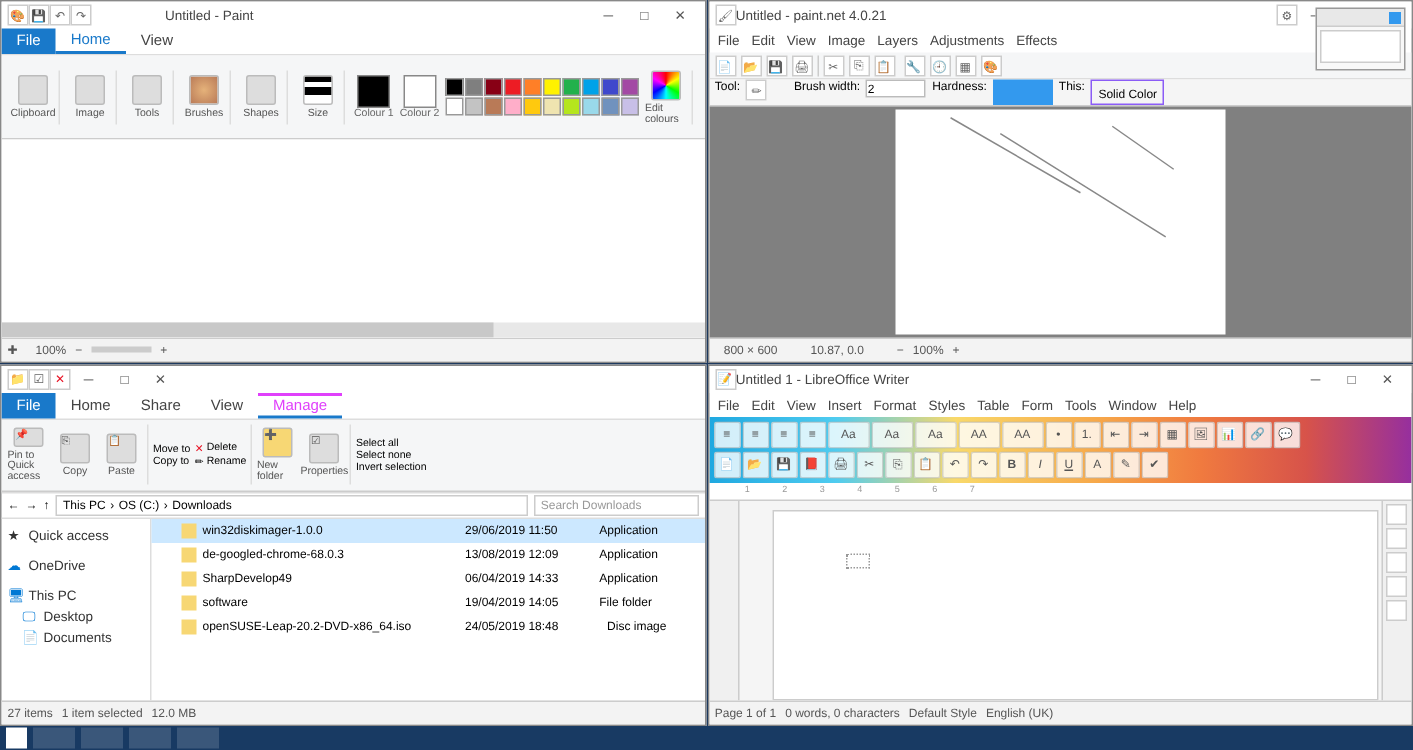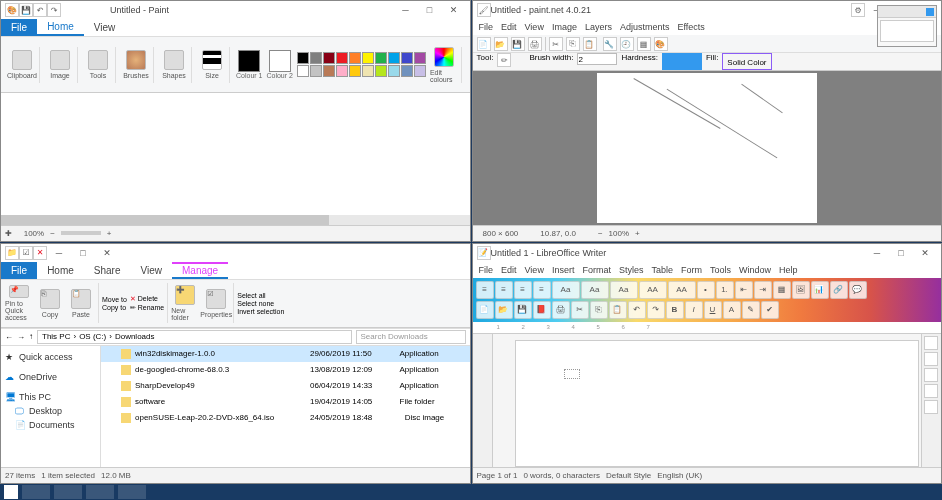--- a/index.html
+++ b/index.html
@@ -228,21 +228,21 @@
       <span class="small-ico">🎨</span>
     </div>
     <div class="pn-opts">
       <span>Tool:</span>
       <span class="small-ico">✏</span>
       <span style="width:10px;"></span>
       <span>Brush width:</span>
       <input value="2" style="">
       <span>Hardness:</span>
       <span class="sel"></span>
-      <span>Fill:</span>
+      <span>This:</span>
       <span style="border:1px solid #8b5cf6;padding:4px 4px;">Solid Color</span>
     </div>
     <div class="pn-canvas">
       <div class="pn-paper">
         <div class="pn-line" style="top:30px;left:30px;transform:rotate(30deg);"></div>
         <div class="pn-line" style="top:50px;left:60px;transform:rotate(32deg);width:130px;"></div>
         <div class="pn-line" style="top:25px;left:140px;transform:rotate(35deg);width:50px;"></div>
       </div>
     </div>
     <div class="pn-layers">

